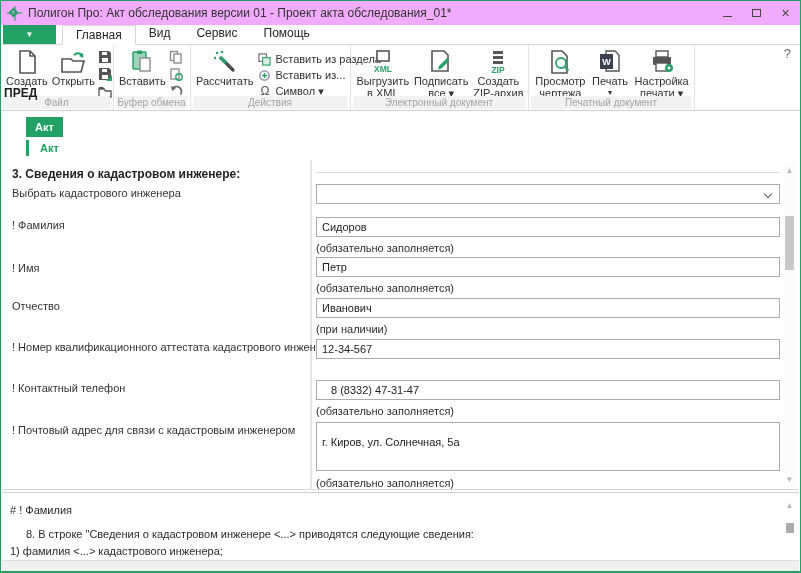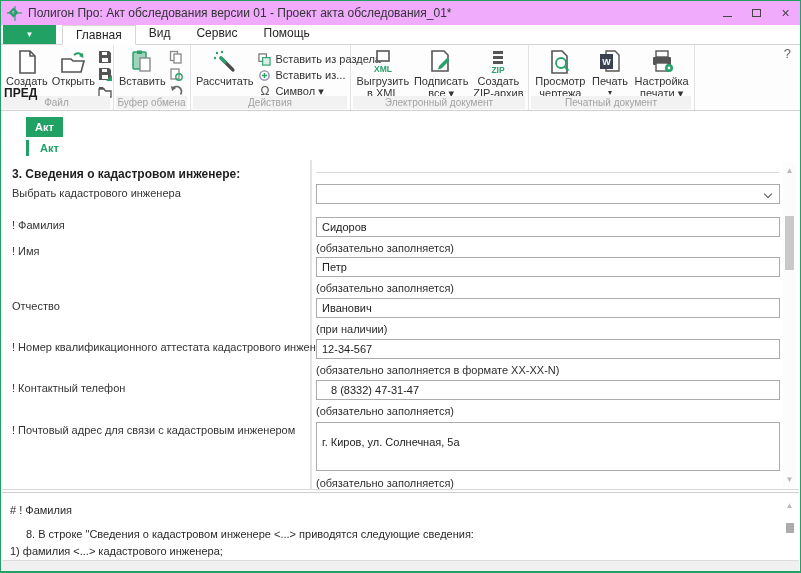--- a/index.html
+++ b/index.html
@@ -286,31 +286,30 @@
 
     <div class="flabel" style="top:27px">Выбрать кадастрового инженера</div>
     <div class="fselect" style="top:24px">
         <span class="chev"></span>
       </div>
 
     <div class="flabel" style="top:59px">! Фамилия</div>
     <input class="finput" style="top: 57px;" value="Сидоров">
     <div class="fhint" style="top:82px">(обязательно заполняется)</div>
 
-    <div class="flabel" style="top:85px">! Имя</div>
+    <div class="flabel" style="top:102px">! Имя</div>
     <input class="finput" style="top: 97px;" value="Петр">
     <div class="fhint" style="top:122px">(обязательно заполняется)</div>
 
     <div class="flabel" style="top:140px">Отчество</div>
     <input class="finput" style="top: 138px;" value="Иванович">
     <div class="fhint" style="top:163px">(при наличии)</div>
 
     <div class="flabel" style="top:181px">! Номер квалификационного аттестата кадастрового инженера</div>
     <input class="finput" style="top: 179px;" value="12-34-567">
-    <div class="fhint" style="top:204px">(обязательно заполняется в формате XX-XX-N)</div>
 
     <div class="flabel" style="top:222px">! Контактный телефон</div>
     <input class="finput" style="top: 220px; padding-left: 14px;" value="8 (8332) 47-31-47">
     <div class="fhint" style="top:245px">(обязательно заполняется)</div>
 
     <div class="flabel" style="top:264px">! Почтовый адрес для связи с кадастровым инженером</div>
     <textarea class="ftext" style="top: 262px;">г. Киров, ул. Солнечная, 5а</textarea>
     <div class="fhint" style="top:317px">(обязательно заполняется)</div>
 
     <div class="vscroll">

